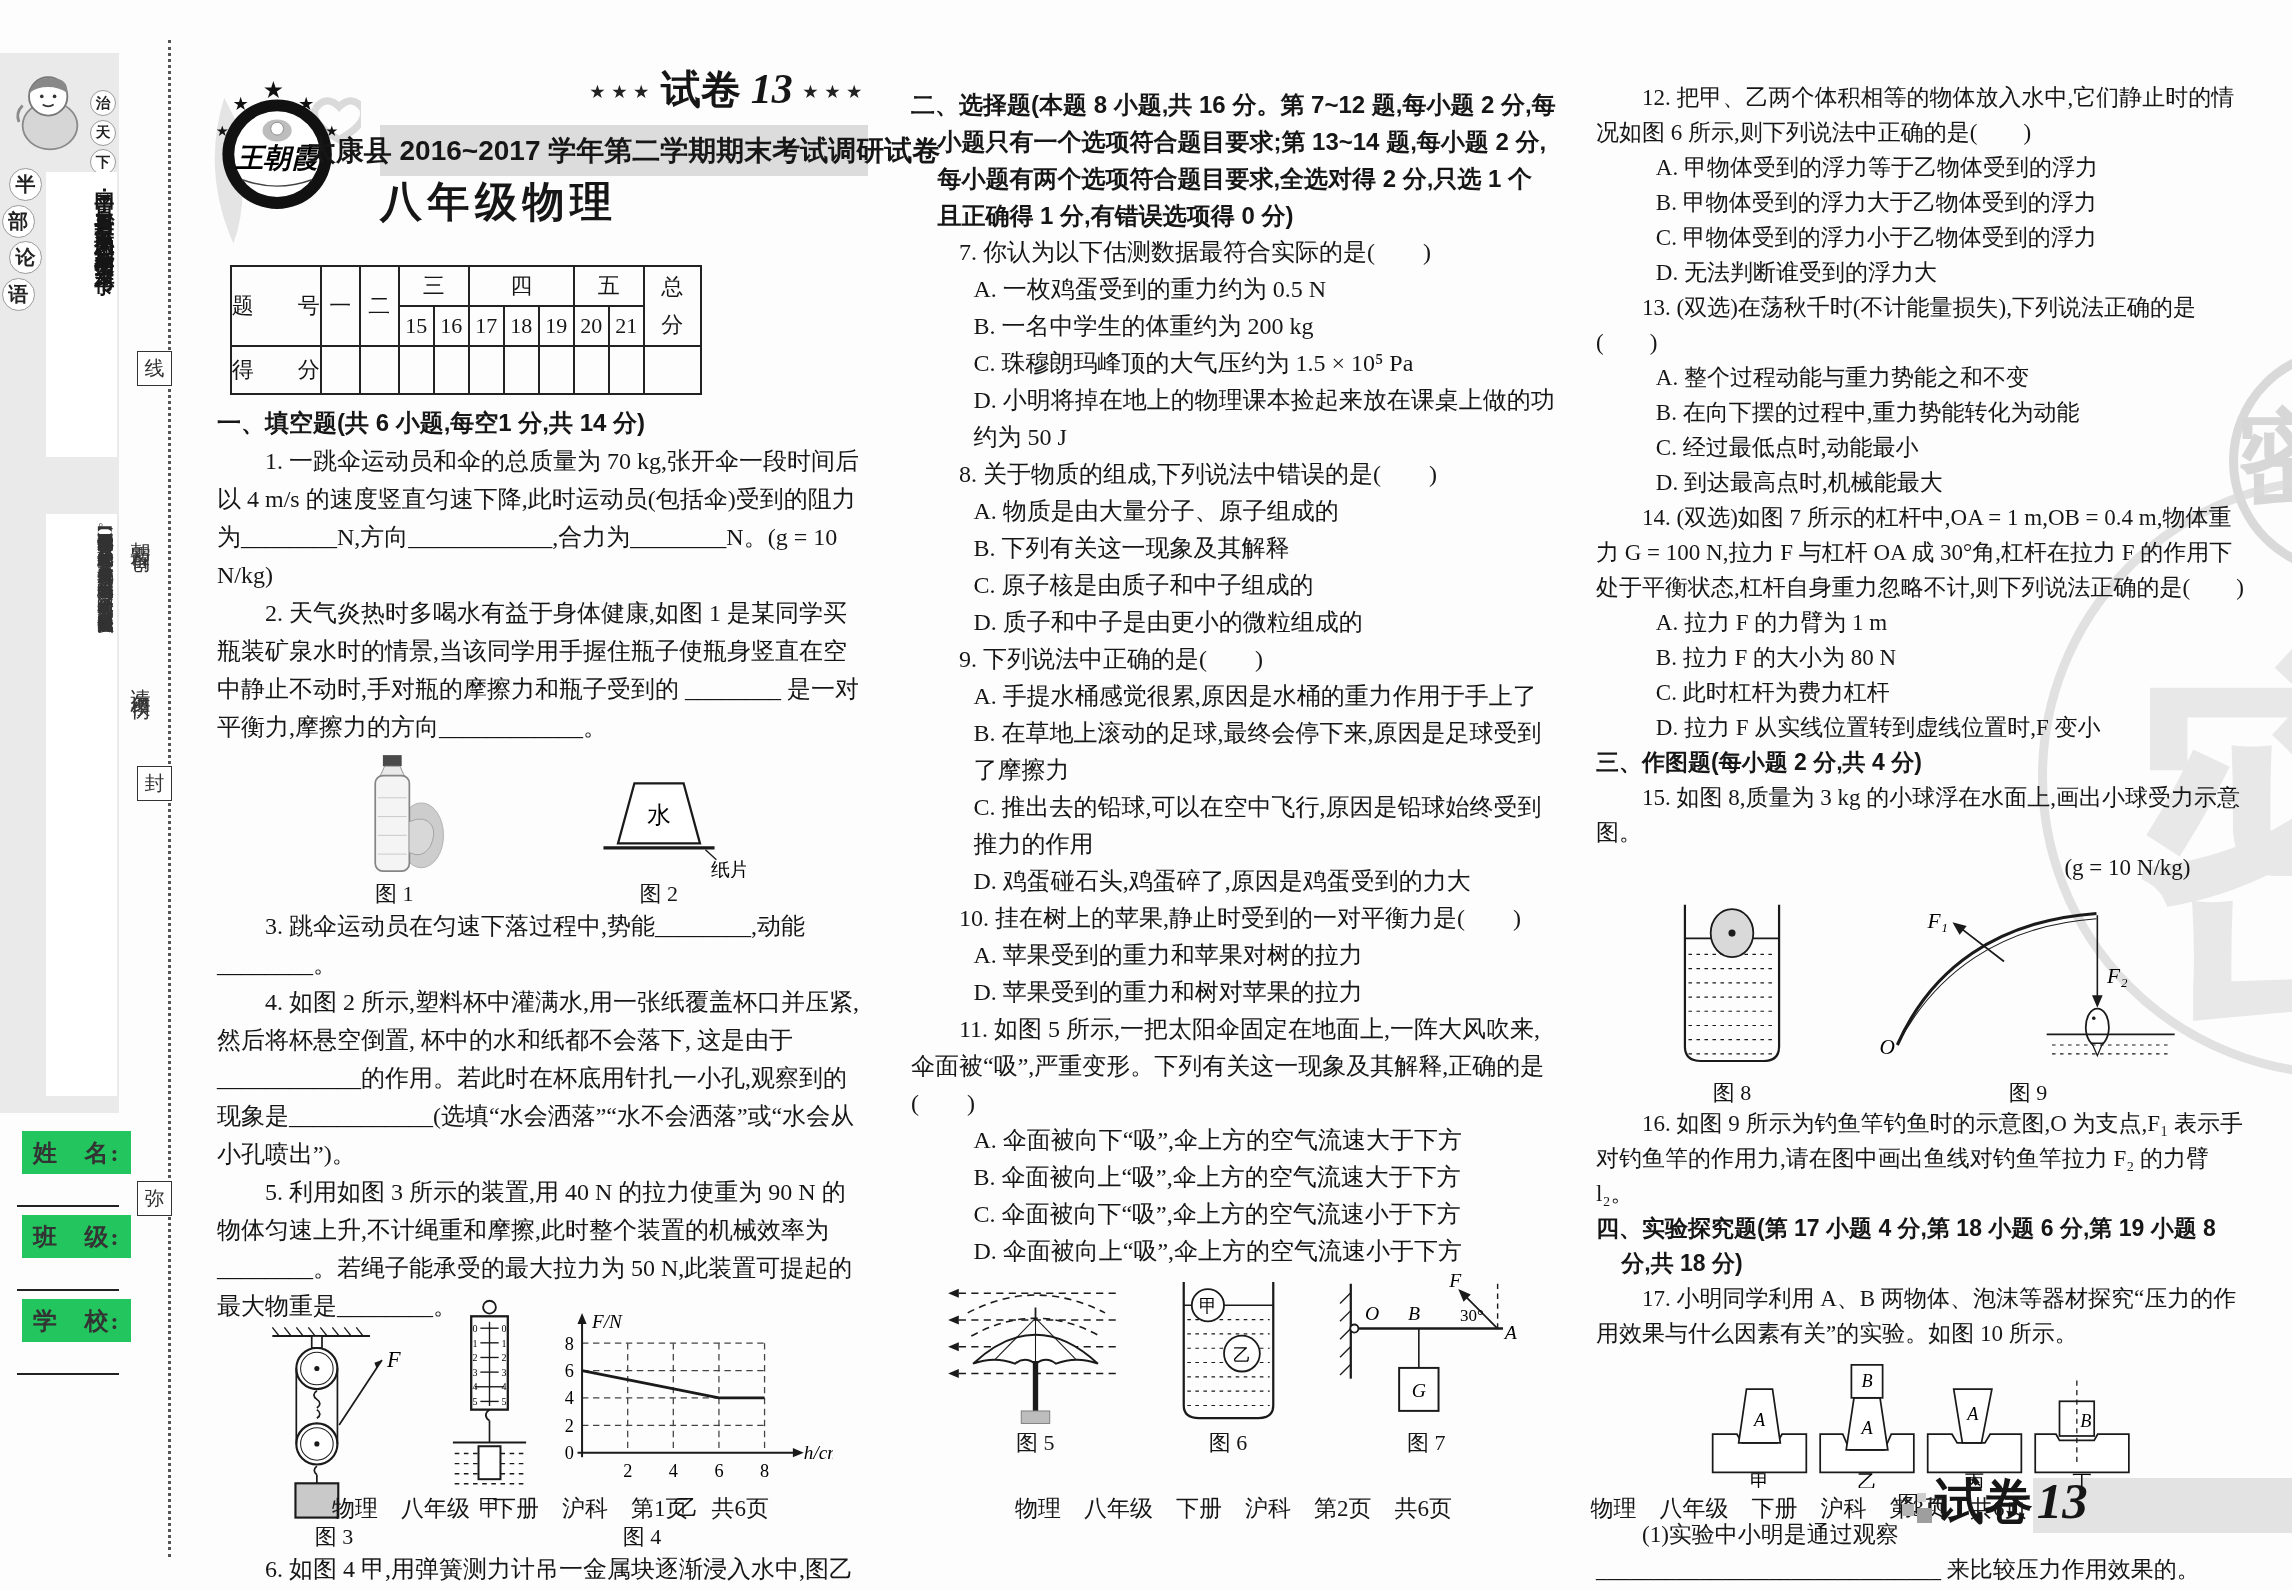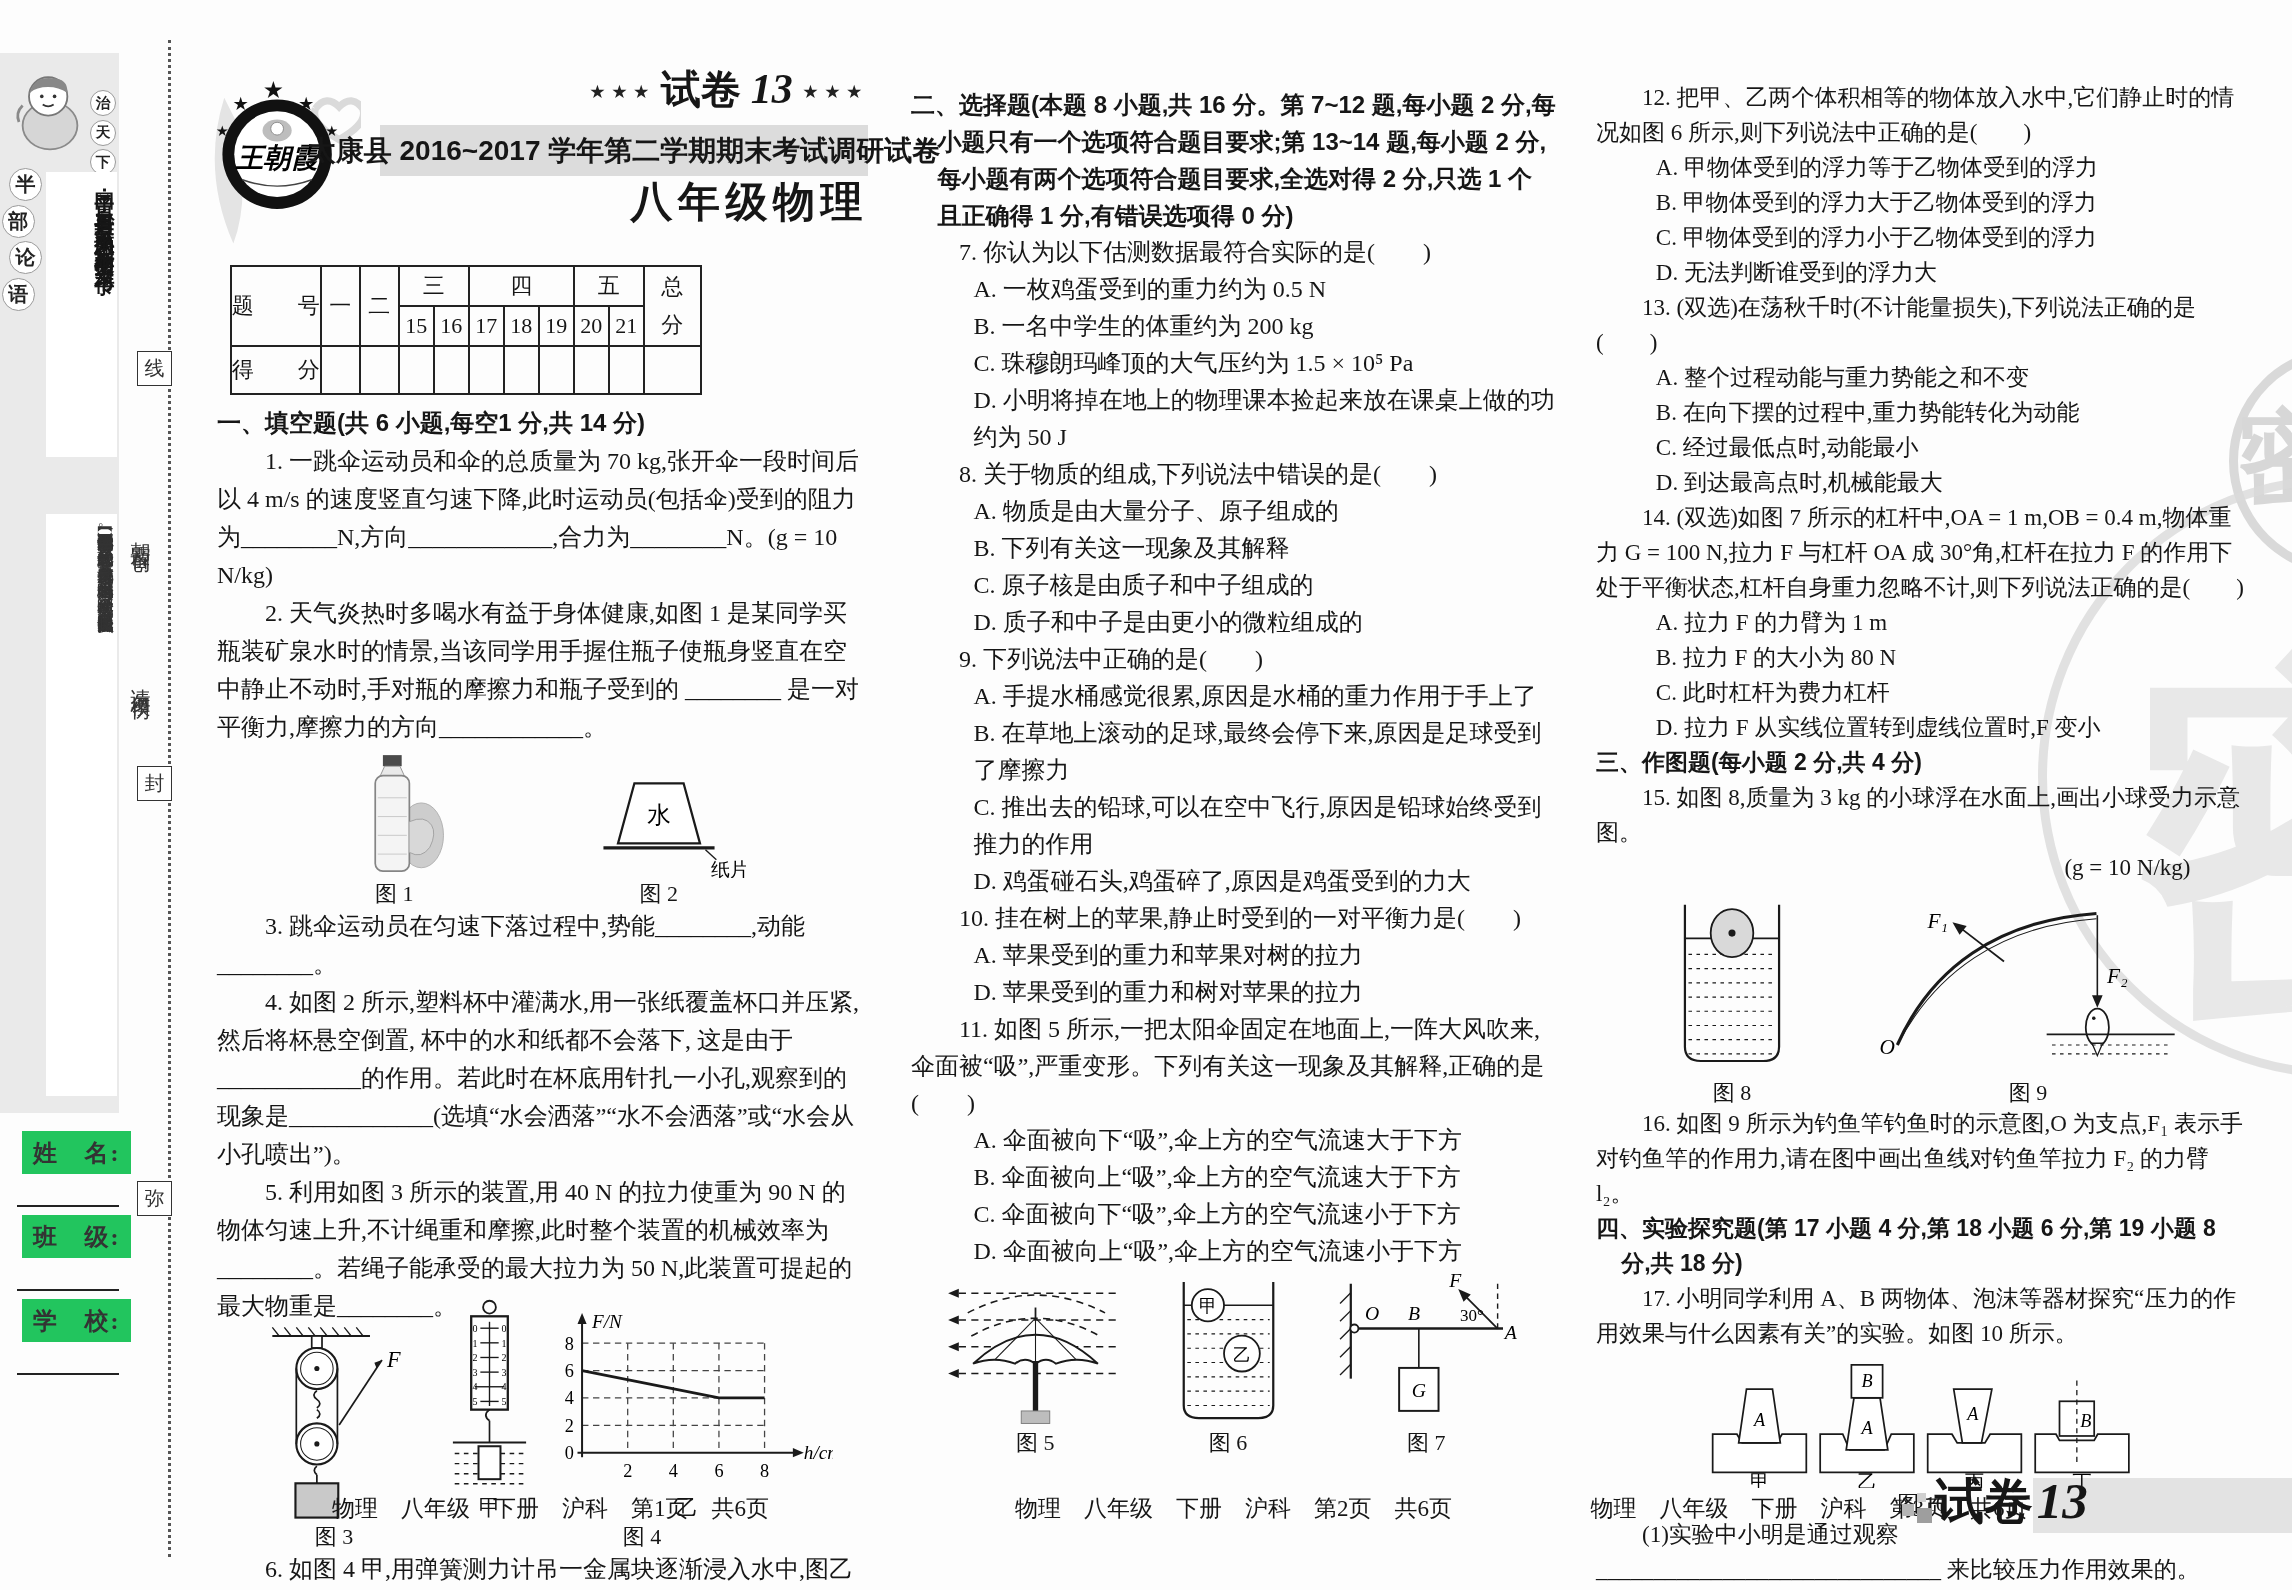--- a/index.html
+++ b/index.html
@@ -43,21 +43,21 @@
   
   .hdr{position:relative;height:190px}
   .logo{position:absolute;left:-11px;top:1.8px}
   .starline{position:absolute;left:265px;top:1.8px;width:386px;text-align:right;white-space:nowrap}
   .starline .st{font-size:18.3px;color:#222;letter-spacing:5.5px;vertical-align:5.5px}
   .starline .pw{font-family:"Liberation Serif",serif;font-weight:bold;font-size:40px}
   .starline .pn{font-style:italic;font-weight:bold;font-size:42px;padding:0 3.7px}
   .band{position:absolute;left:163px;top:57px;width:488px;height:51px;background:#dcdcdc;
         display:flex;align-items:center;justify-content:center;
         font-family:"Liberation Sans",sans-serif;font-weight:bold;font-size:28px;white-space:nowrap}
-  .h-title{position:absolute;left:163px;top:115px;width:488px;text-align:right;
+  .h-title{position:absolute;left:163px;top:115px;width:488px;text-align:left;
            font-family:"Liberation Sans",sans-serif;font-weight:bold;font-size:42px;letter-spacing:5.5px}
   
   table.score{border-collapse:collapse;margin:7.3px 0 9.1px 12.8px}
   table.score td{border:2.3px solid #222;text-align:center;font-size:22px;padding:0}
   td.w-lab{width:88px}td.w-s{width:37px}td.w-n{width:33px}td.w-t{width:55px}
   tr.r1 td{height:35px}tr.r2 td{height:37px}tr.r3 td{height:46px}
   
   .footer{position:absolute;top:1493px;z-index:1;font-size:23px;text-align:center;white-space:nowrap}
   .brandbg{position:absolute;left:2033px;top:1478px;width:259px;height:55px;background:#e3e3e3;z-index:0}
   .brand{position:absolute;left:1935px;top:1469px;z-index:1;white-space:nowrap}

